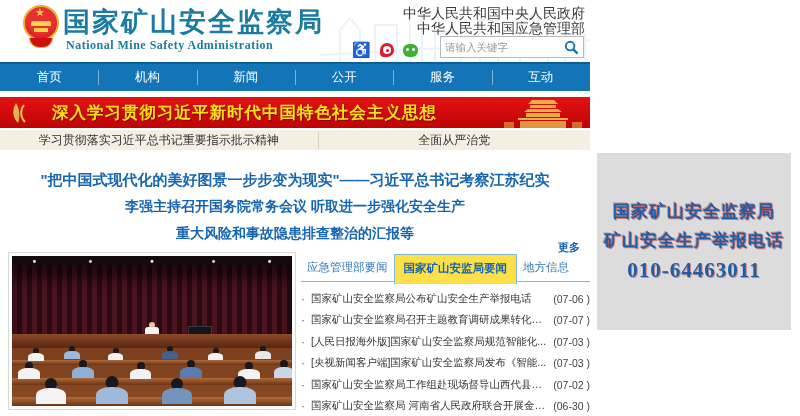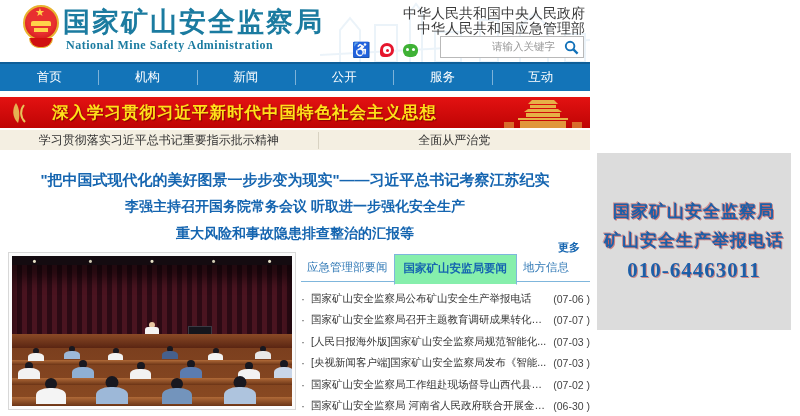--- a/index.html
+++ b/index.html
@@ -39,21 +39,21 @@
   .icon-weibo::after { content:""; position:absolute; left:3px; top:3px; width:8px; height:8px; background:#fff; border-radius:50%; }
   .icon-weibo::before { content:""; position:absolute; left:6px; top:6px; width:3px; height:3px; background:#e6162d; border-radius:50%; z-index:1; }
   .icon-wechat { position:relative; width:15px; height:13px; background:#3eb135; border-radius:6px; }
   .icon-wechat::after { content:""; position:absolute; left:3px; top:4px; width:3px; height:3px; background:#fff; border-radius:50%; box-shadow:6px 0 0 #fff; }
   .search-box {
     position:absolute; left:440px; top:36px; width:144px; height:22px;
     border:1px solid #b9b9b9; background:#fff; display:flex; align-items:center;
   }
   .search-box input {
     flex:1; border:none; outline:none; font-size:10.5px; color:#555; padding:0 4px;
-    font-family:Liberation Mono, monospace; background:transparent; min-width:0;text-align:right;
+    font-family:Liberation Sans, sans-serif; background:transparent; min-width:0;
   }
   .search-box input::placeholder { color:#999; }
   .search-btn { width:24px; height:20px; border:none; background:transparent; cursor:pointer; display:flex; align-items:center; justify-content:center; }
   
   .nav {
     position:absolute; left:0; top:62px; width:590px; height:29px;
     background:#1374b8; display:flex; border-top:2px solid #0e5e98;
   }
   .nav-item {
     flex:1; display:flex; align-items:center; justify-content:center;
@@ -125,21 +125,21 @@
   .person .torso { position:absolute; left:0; bottom:0; width:100%; border-radius:45% 45% 0 0; }
   
   .tabs {
     position:absolute; left:301px; top:254px; width:289px; height:28px;
     display:flex; align-items:flex-start; border-bottom:1px solid #7fb6dc;
   }
   .tab {
     font-size:11.5px; color:#2e77b5; padding:6px 6px 7px; cursor:pointer; white-space:nowrap;
   }
   .tab.active {
-    background:#86efac; border:1px solid #7fb6dc; border-bottom:1px solid #fff;
+    background:#fde047; border:1px solid #7fb6dc; border-bottom:1px solid #fff;
     margin-bottom:-1px; padding:6px 9px 8px; font-weight:bold; color:#1565b0;
   }
   .news-list { position:absolute; left:301px; top:288px; width:289px; }
   .news-row { display:flex; align-items:center; height:21.5px; cursor:pointer; }
   .news-bullet { width:10px; color:#555; font-size:12px; flex:none; }
   .news-title {
     flex:1; font-size:10.5px; color:#333; white-space:nowrap; overflow:hidden; text-overflow:ellipsis;
   }
   .news-date { flex:none; font-size:10.5px; color:#444; margin-left:6px; }
   

